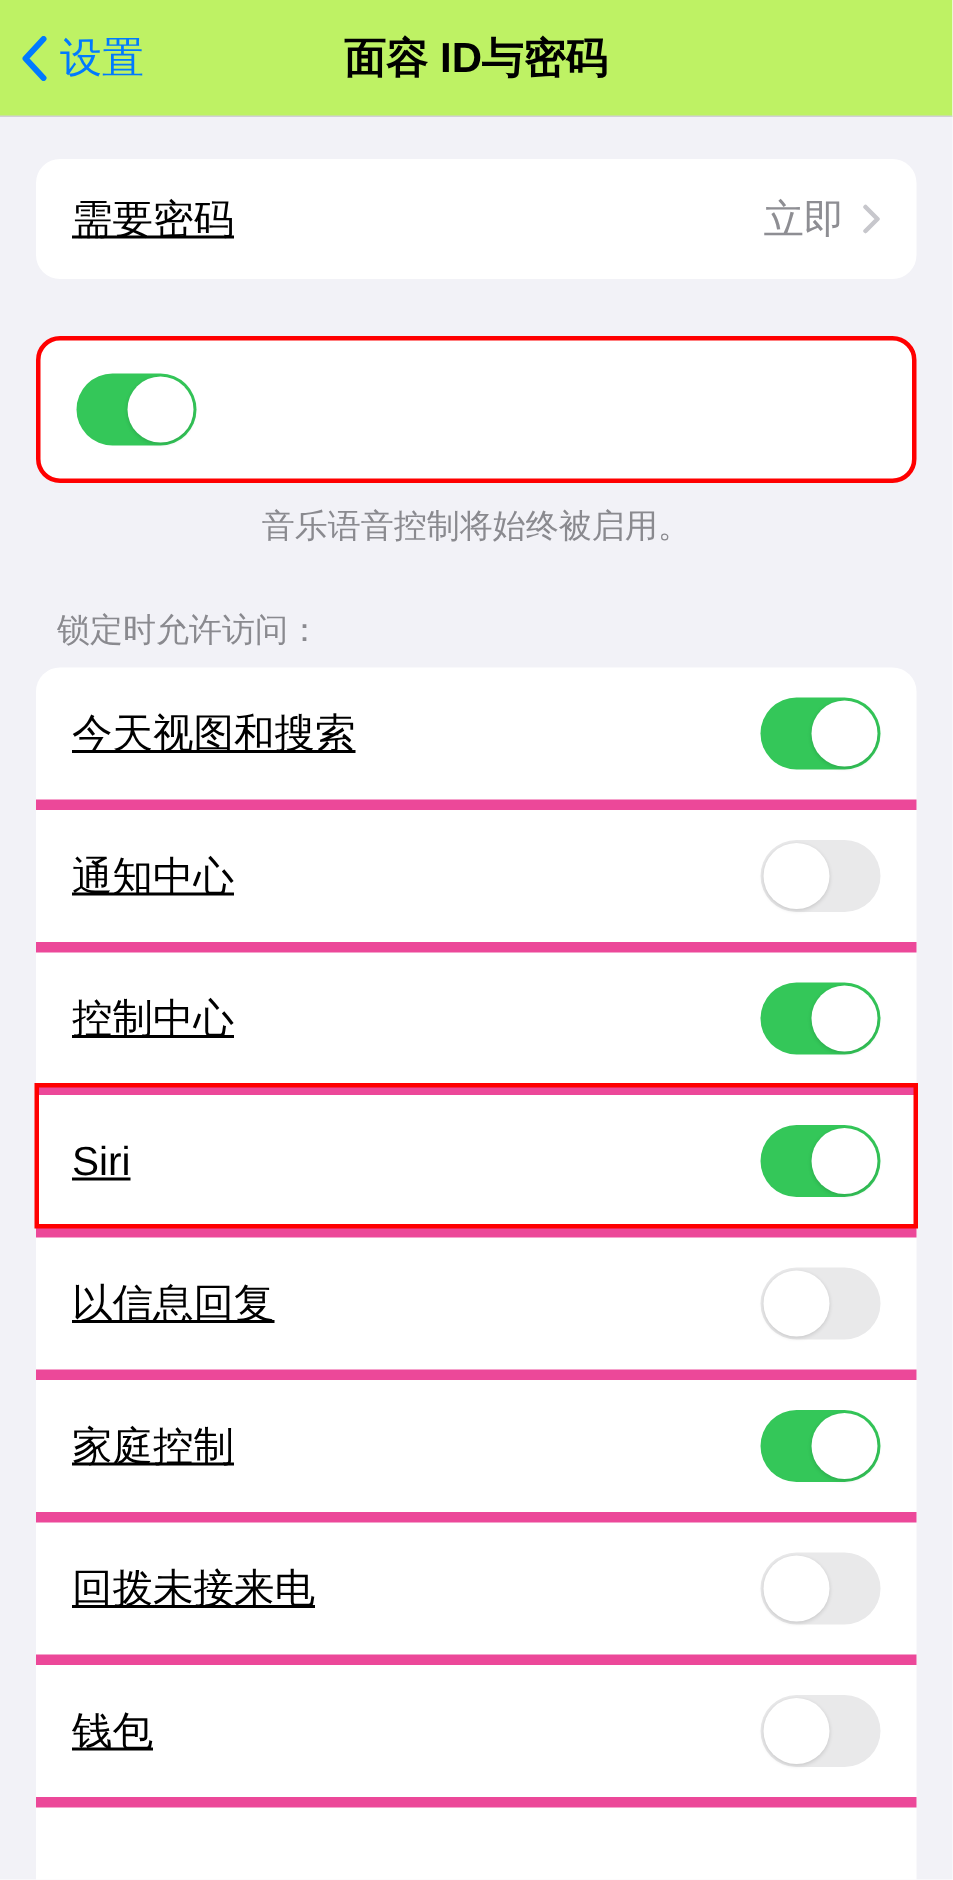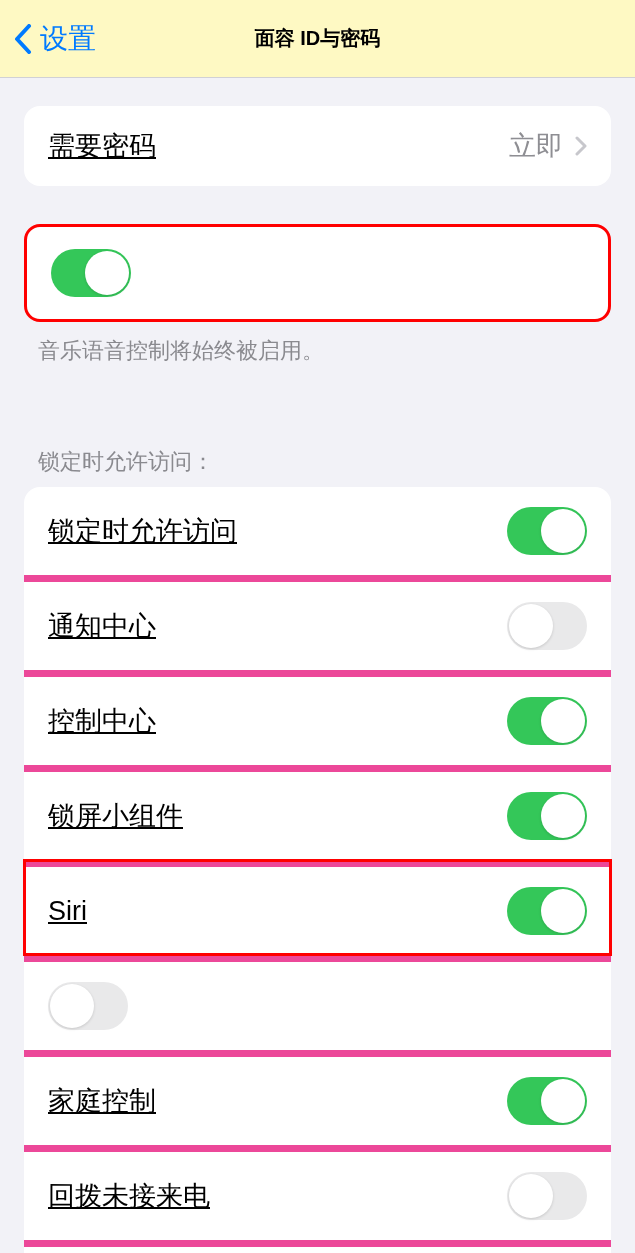--- a/index.html
+++ b/index.html
@@ -9,21 +9,21 @@
       font-family: -apple-system, "Helvetica Neue", Helvetica, Arial, sans-serif;
     }
     body {
       width: 635px;
       height: 1253px;
       background: #f2f2f7;
       overflow: hidden;
     }
     .navbar {
       height: 78px;
-      background: #fef9c3;
+      background: #bef264;
       display: flex;
       align-items: center;
       position: relative;
       border-bottom: 1px solid #d1d1d5;
     }
     .back-btn {
       display: flex;
       align-items: center;
       padding-left: 14px;
       color: #007aff;
@@ -33,21 +33,21 @@
     .back-chevron {
       width: 18px;
       height: 30px;
       margin-right: 8px;
     }
     .nav-title {
       position: absolute;
       left: 0;
       right: 0;
       text-align: center;
-      font-size: 20px;
+      font-size: 28px;
       font-weight: 600;
       color: #000;
       pointer-events: none;
     }
     .content {
       padding-top: 28px;
     }
     .group {
       background: #fff;
       border-radius: 16px;
@@ -84,26 +84,26 @@
     .chevron {
       width: 12px;
       height: 20px;
       flex-shrink: 0;
     }
     .footer-text {
       font-size: 22px;
       color: #8a8a8f;
       padding: 12px 38px 0 38px;
       line-height: 1.5;
+      text-align: center;
     }
     .header-text {
       font-size: 22px;
       color: #8a8a8f;
       padding: 0 38px 10px 38px;
-      margin-top: 42px;
     }
     .spacer-md { height: 38px; }
     .toggle {
       width: 80px;
       height: 48px;
       border-radius: 24px;
       position: relative;
       flex-shrink: 0;
     }
     .toggle.on {
@@ -163,40 +163,37 @@
     </div>
   </div>
   <div class="footer-text">音乐语音控制将始终被启用。</div>
 
   <div class="spacer-md"></div>
 
   <div class="header-text">锁定时允许访问：</div>
 
   <div class="group row-inner-sep" id="lock-access-list">
       <div class="row">
-        <span class="row-label">锁定时允许访问</span>
+        <span class="row-label">今天视图和搜索</span>
         <div class="toggle on"></div>
       </div>
       <div class="row">
         <span class="row-label">通知中心</span>
         <div class="toggle off"></div>
       </div>
       <div class="row">
         <span class="row-label">控制中心</span>
-        <div class="toggle on"></div>
-      </div>
-      <div class="row">
-        <span class="row-label">锁屏小组件</span>
         <div class="toggle on"></div>
       </div>
       <div class="row" style="outline: rgb(255, 0, 0) solid 3px; outline-offset: -2px; gap: 24px;">
         <span class="row-label">Siri</span>
         <div class="toggle on"></div>
       </div>
       <div class="row">
+        <span class="row-label">以信息回复</span>
         <div class="toggle off"></div>
       </div>
       <div class="row">
         <span class="row-label">家庭控制</span>
         <div class="toggle on"></div>
       </div>
       <div class="row">
         <span class="row-label">回拨未接来电</span>
         <div class="toggle off"></div>
       </div>

